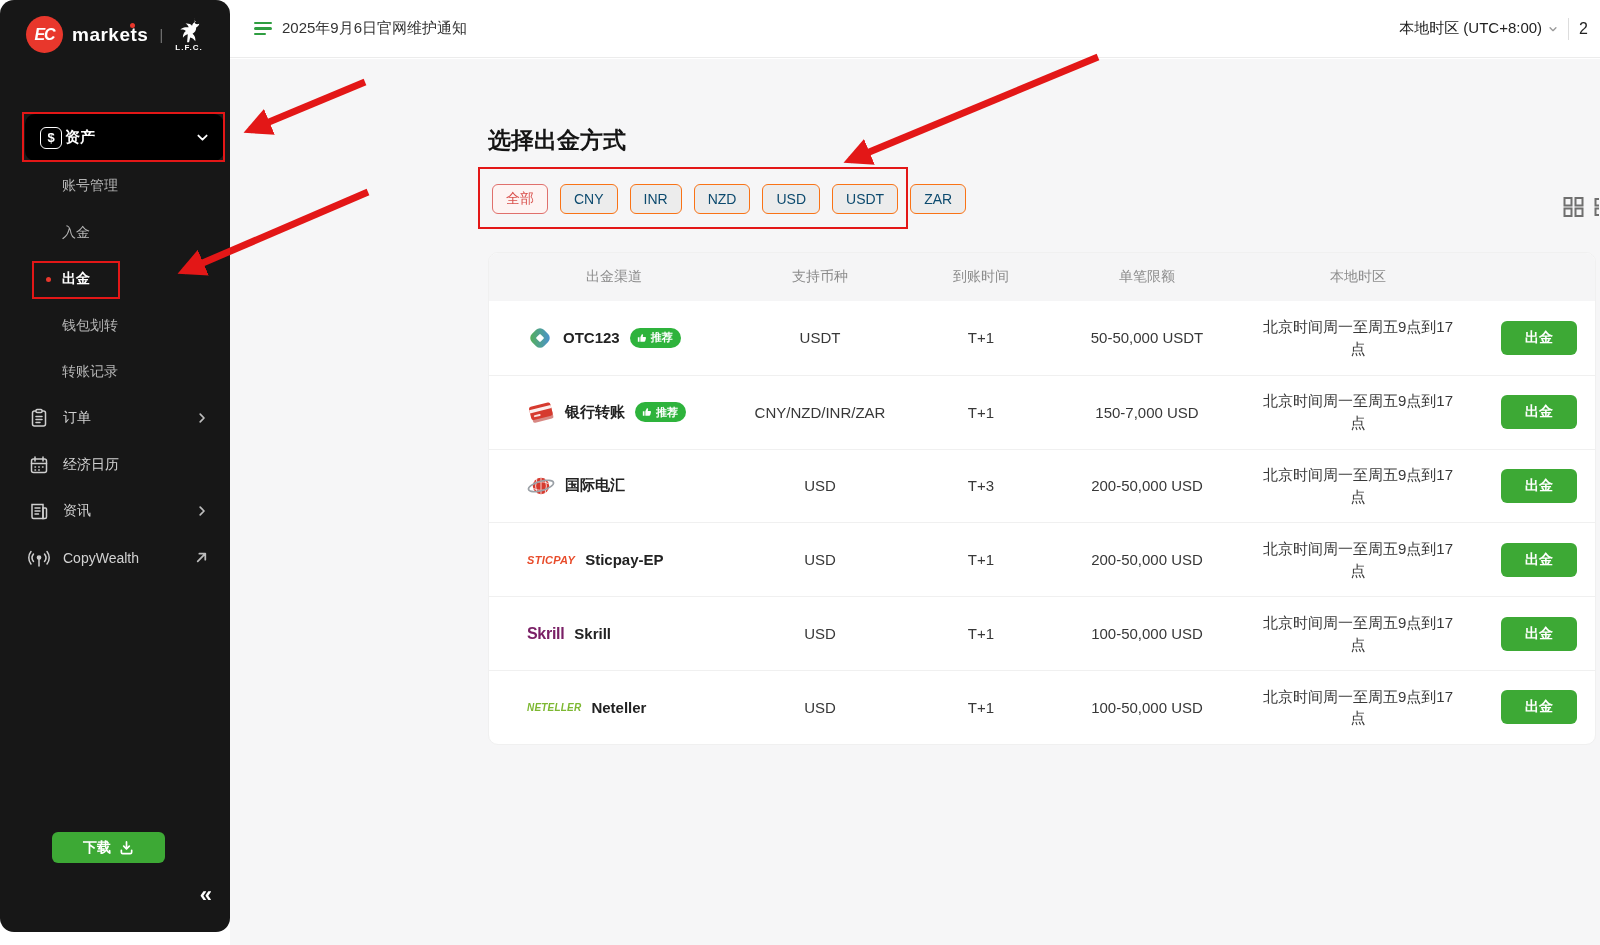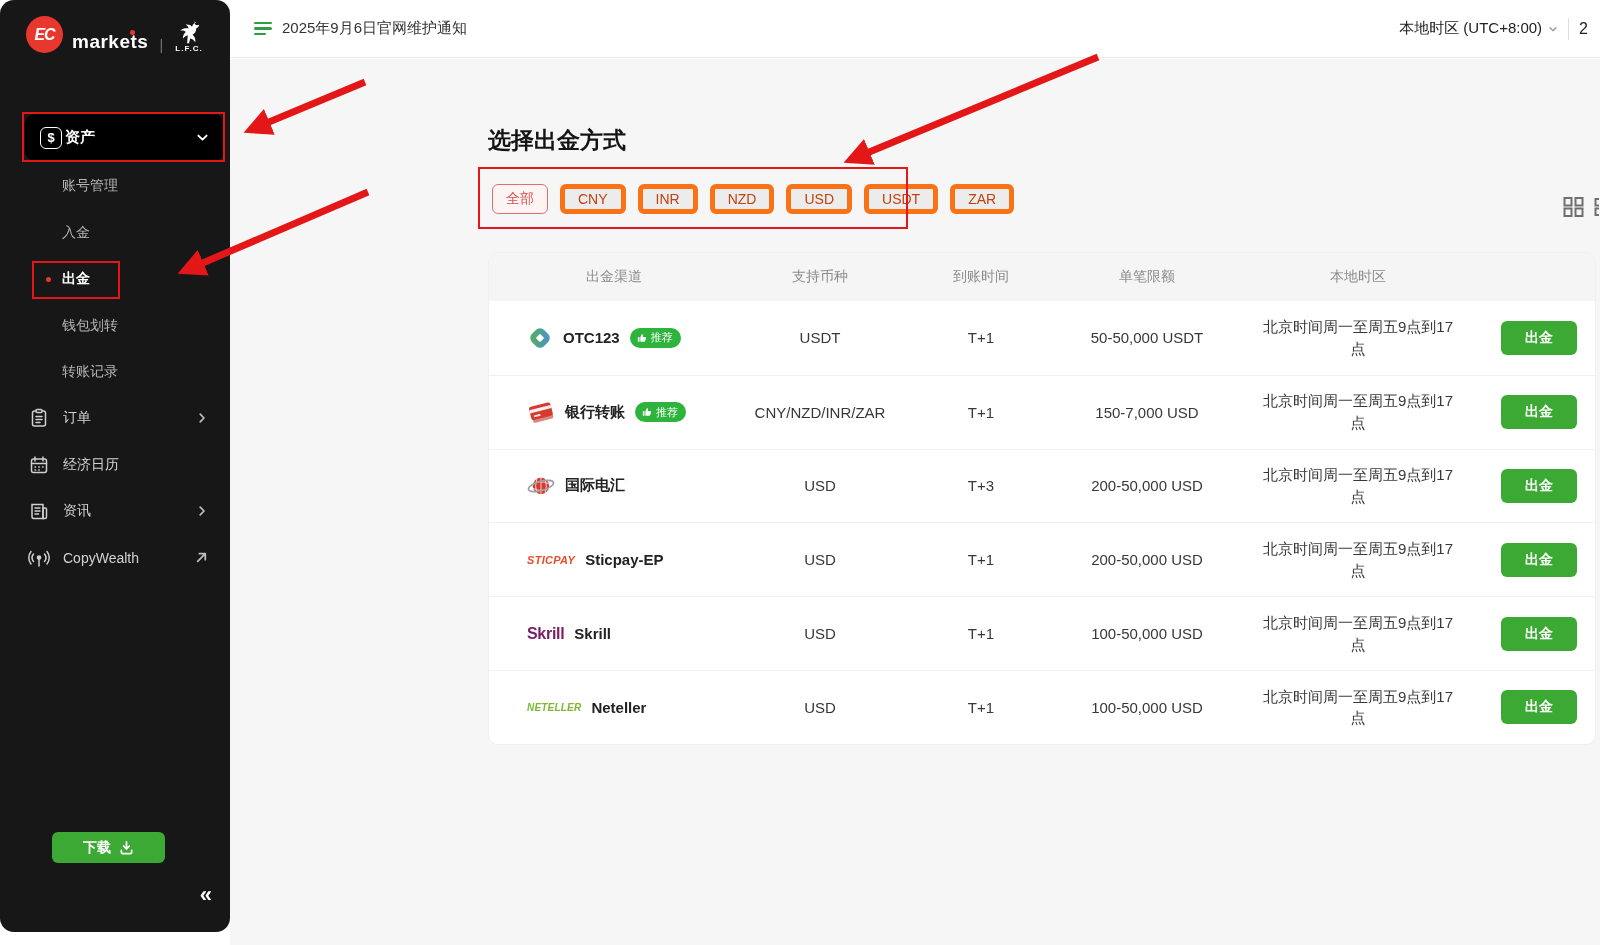--- a/index.html
+++ b/index.html
@@ -2,21 +2,21 @@
 <html><head>
 <meta charset="utf-8">
 <style>
   * { margin:0; padding:0; box-sizing:border-box; }
   html,body { width:1600px; height:945px; overflow:hidden; background:#fff;
     font-family:"Liberation Sans","DejaVu Sans",sans-serif; }
 
   
   #sidebar { position:absolute; left:0; top:0; width:230px; height:932px;
     background:#171717; border-radius:14px; color:#d6d6d6; z-index:2; }
-  .logo-row { display:flex; align-items:flex-end; gap:9px; padding:16px 0 0 26px; }
+  .logo-row { display:flex; align-items:center; gap:9px; padding:16px 0 0 26px; }
   .ec-circle { width:37px; height:37px; border-radius:50%; background:#e8372c; color:#fff;
     display:flex; align-items:center; justify-content:center; font-weight:800; font-style:italic;
     font-size:16px; letter-spacing:-1px; flex:0 0 auto; }
   .markets-word { color:#fff; font-size:19px; font-weight:700; letter-spacing:.5px; position:relative; }
   .markets-word::after { content:""; position:absolute; width:5px; height:5px; border-radius:50%;
     background:#e8372c; top:-1px; right:13px; }
   .logo-div { color:#777; font-size:14px; margin:0 2px; }
   .lfc-block { display:flex; flex-direction:column; align-items:center; line-height:1; }
   .lfc-label { color:#fff; font-size:8px; letter-spacing:1px; margin-top:1px; font-weight:700; }
 
@@ -61,22 +61,22 @@
   .tz { font-size:15px; color:#222; display:flex; align-items:center; gap:6px; cursor:pointer; }
   .tz-caret { color:#999; display:flex; }
   .tb-sep { width:1px; height:22px; background:#ddd; }
   .tb-clip { font-size:16px; color:#222; }
 
   
   #content { position:absolute; left:230px; top:59px; width:1370px; height:886px; background:#f6f6f7; }
   .page-title { position:absolute; left:258px; top:66px; font-size:23px; font-weight:800; color:#141414; }
 
   #filters { position:absolute; left:262px; top:125px; display:flex; gap:12px; }
-  .chip { height:30px; padding:0 13px; border-radius:6px; background:#ececec; border:5px solid #f97316;
-    font-size:14px; color:#c2410c; cursor:pointer; display:flex; align-items:center;
+  .chip { height:30px; padding:0 13px; border-radius:6px; background:#ececec; border:1px solid #f97316;
+    font-size:14px; color:#0c4a6e; cursor:pointer; display:flex; align-items:center;
     font-family:"Liberation Sans","DejaVu Sans",sans-serif; }
   .chip.active { background:#fdf4f3; border:1px solid #e0706c; color:#d9504c; }
 
   .grid-icon { position:absolute; left:1333px; top:137px; width:21px; height:22px; cursor:pointer;
     color:#6f6f6f; }
   .clipped-icon { position:absolute; left:1364px; top:139px; width:5px; height:18px; overflow:hidden;
     color:#6f6f6f; }
 
   
   #card { position:absolute; left:258px; top:193px; width:1108px; height:493px; background:#fff;
@@ -88,21 +88,21 @@
     align-items:center; border-top:1px solid #f0f0f0; }
   .trow:first-of-type { border-top:none; }
   .cell { text-align:center; font-size:15px; color:#383838; }
   .cell.channel { display:flex; align-items:center; text-align:left; padding-left:38px; gap:10px; }
   .chname { font-size:15px; font-weight:700; color:#222; white-space:nowrap; }
   .logo { display:flex; align-items:center; justify-content:center; min-width:26px; }
   .wm-sticpay { font-size:11px; font-weight:800; font-style:italic; color:#e84c2b; letter-spacing:.3px; }
   .wm-skrill  { font-size:16px; font-weight:800; color:#7a2066; letter-spacing:-.3px; }
   .wm-neteller{ font-size:10px; font-weight:800; font-style:italic; color:#7db832; letter-spacing:.2px; }
   .badge { height:20px; border-radius:10px; background:#2eb33c; color:#fff; font-size:11px;
-    display:inline-flex; align-items:center; gap:4px; padding:0 8px 0 7px; white-space:nowrap; }
+    display:inline-flex; align-items:center; gap:4px; padding:0 8px 0 7px; white-space:nowrap;font-weight:bold; }
   .hours-inner { max-width:200px; margin:0 auto; line-height:1.45; }
   .cell.action { display:flex; justify-content:center; }
   .wd-btn { width:76px; height:34px; background:#3da935; color:#fff; border:none; border-radius:6px;
     font-size:14px; font-weight:700; cursor:pointer;
     font-family:"Liberation Sans","DejaVu Sans",sans-serif; }
 
   
   .anno-box { position:absolute; border:2.5px solid #e31717; z-index:40; pointer-events:none; }
   #anno-svg { position:absolute; left:0; top:0; width:1600px; height:945px; z-index:41;
     pointer-events:none; }

